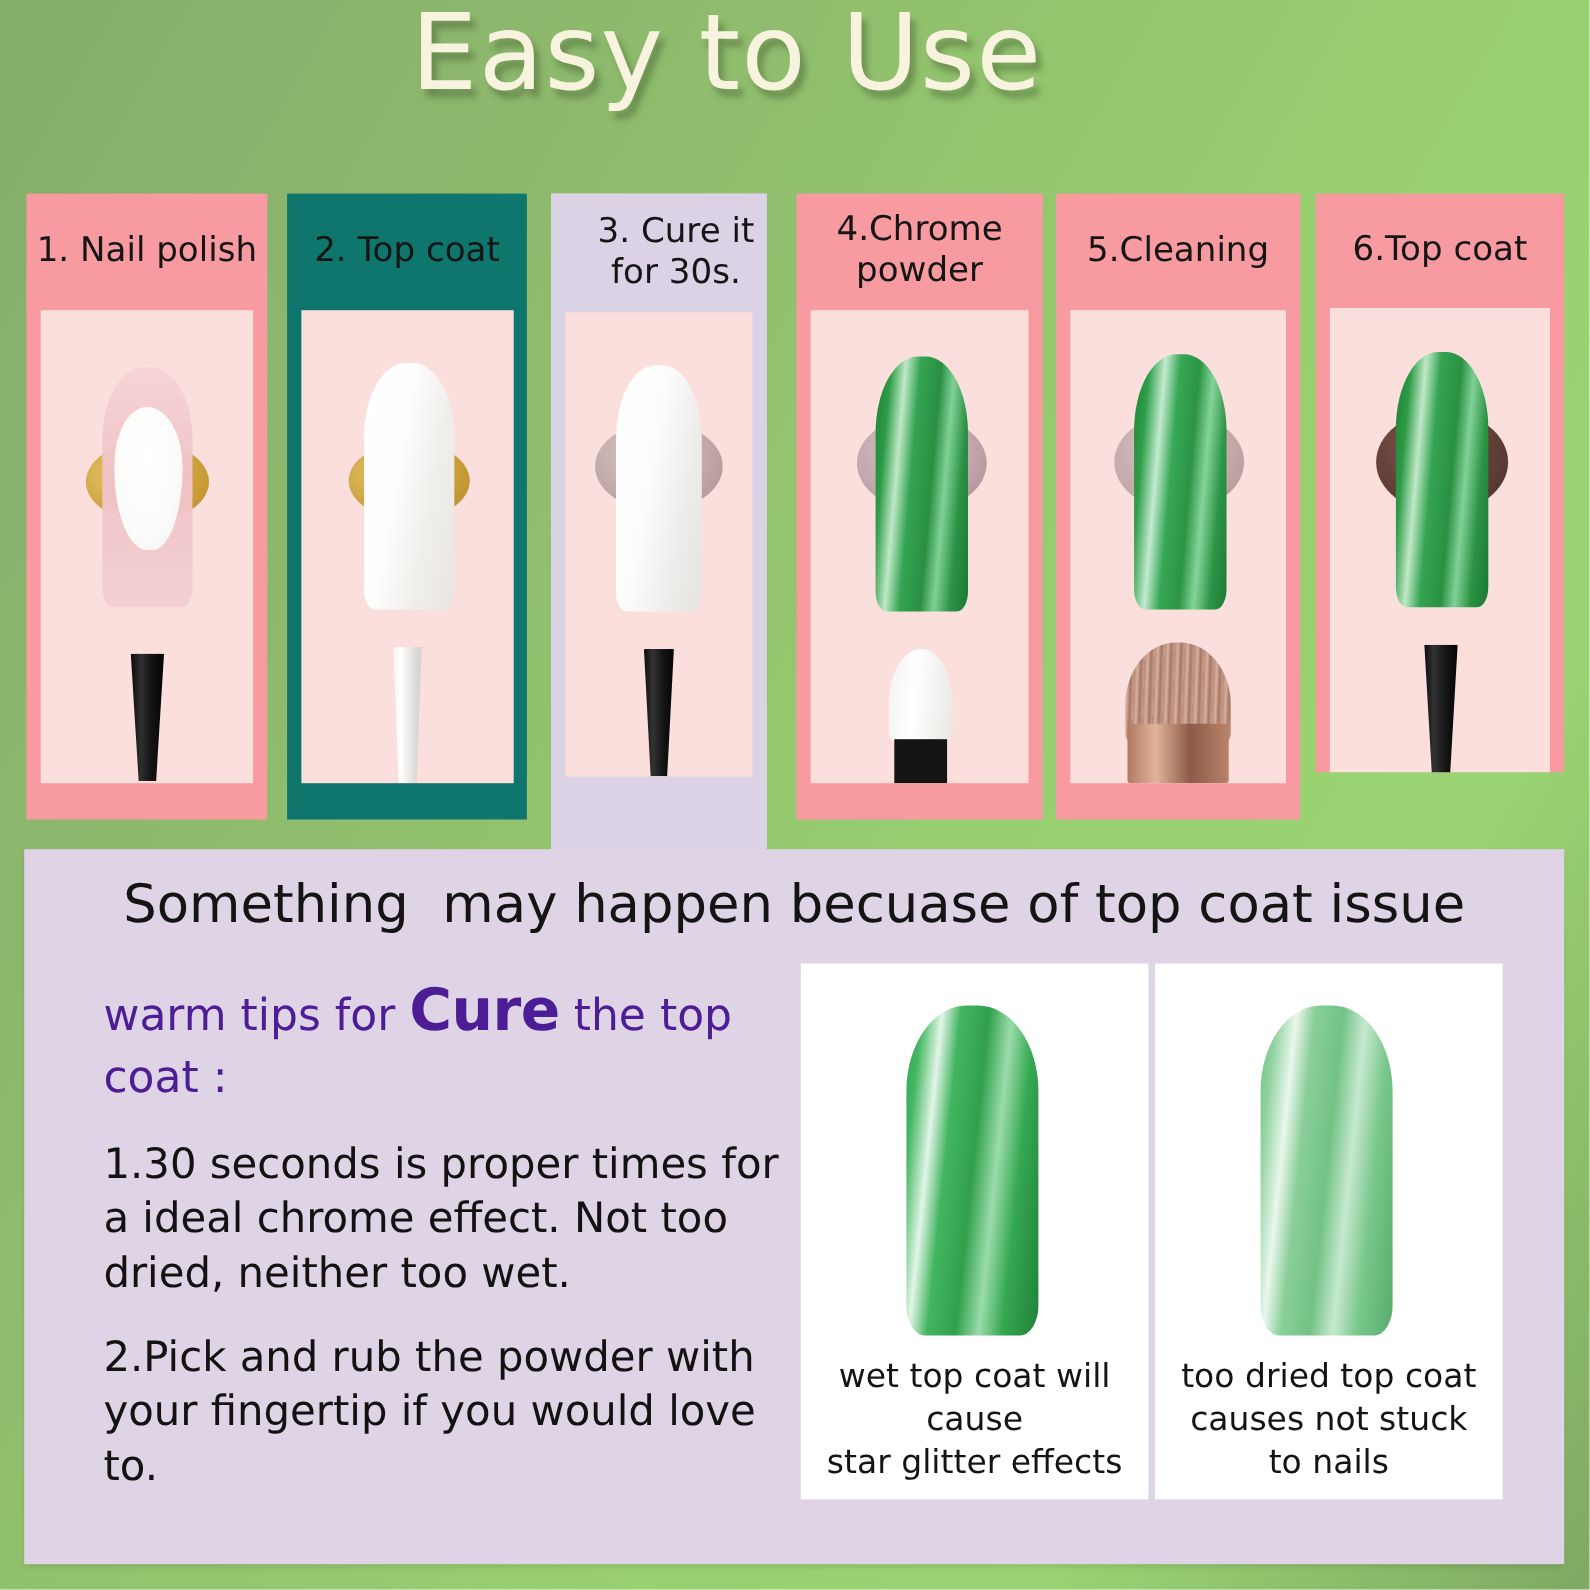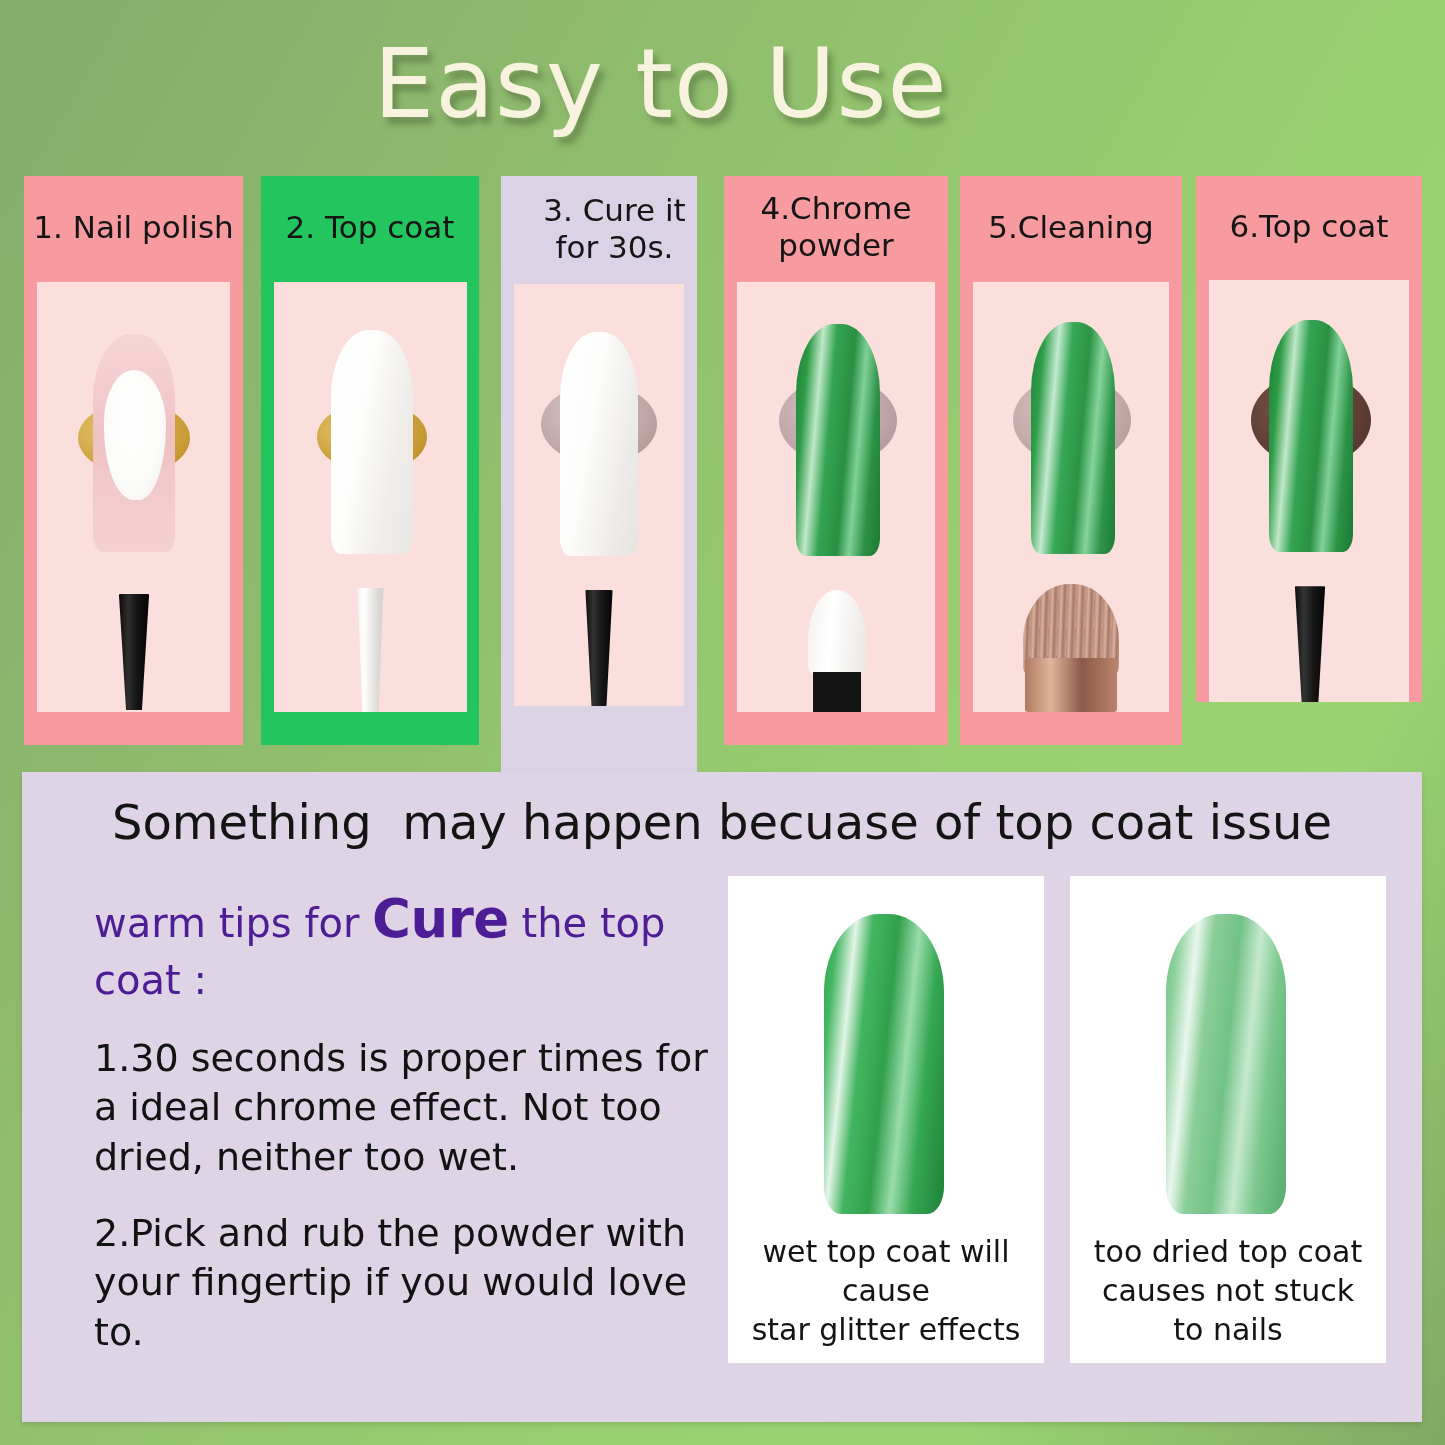--- a/index.html
+++ b/index.html
@@ -17,21 +17,21 @@
     position: relative;
   }
 
   
   .title-bar {
     position: absolute;
     top: 0; left: 0;
     width: 1321px;
     height: 168px;
     display: flex;
-    align-items: center;
+    align-items: flex-start;
     justify-content: center;
   }
   .main-title {
     font-family: "DejaVu Sans", sans-serif;
     font-size: 96px;
     font-weight: 400;
     letter-spacing: 1px;
     color: #f7f3df;
     text-shadow: 5px 7px 6px rgba(60,80,40,0.42);
     line-height: 1;
@@ -157,21 +157,21 @@
     color: #121212;
     margin-top: 27px;
   }
 
   .compare-wrap {
     position: absolute;
     top: 104px;
     left: 706px;
     width: 612px;
     display: flex;
-    gap: 26px;
+    gap: 6px;
   }
   .compare-card {
     width: 323px;
     background: #ffffff;
     display: flex;
     flex-direction: column;
     align-items: center;
     padding: 18px 8px 14px;
   }
   .compare-photo {
@@ -206,21 +206,21 @@
       <span class="card-head-text">1. Nail polish</span>
     </div>
     <div class="photo" style="width:193px; height:430px; margin-top:2px;">
       <div class="ring" style="left:41px; top:120px; width:112px; height:72px; background:radial-gradient(ellipse at 35% 40%, #e8c870 0%, #c79a33 70%, #a9801f 100%);"></div>
       <div class="nail" style="left:56px; top:52px; width:82px; height:218px; background:linear-gradient(180deg,#f6d4d6 0%, #f0c3c7 45%, #f3cfd2 100%); opacity:0.96;"></div>
       <div style="position:absolute; left:67px; top:88px; width:62px; height:130px; background:radial-gradient(ellipse at 45% 35%, #ffffff 0%,#fbfbf9 60%,#f1efec 100%); border-radius:48% 52% 44% 48% / 40% 42% 58% 56%;"></div>
       <div class="handle" style="left:79px; top:312px; width:36px; height:116px; background:linear-gradient(90deg,#000 0%,#2f2f2f 34%,#151515 58%,#000 100%); clip-path:polygon(8% 0,92% 0,72% 100%,28% 100%);"></div>
     </div>
   </div>
 
-  <div class="step-card" style="left:261px; width:218px; height:569px; background:#22c55e;">
+  <div class="step-card" style="left:261px; width:218px; height:569px; background:#0f766e;">
     <div class="card-head" style="height:104px;">
       <span class="card-head-text">2. Top coat</span>
     </div>
     <div class="photo" style="width:193px; height:430px; margin-top:2px;">
       <div class="ring" style="left:43px; top:120px; width:110px; height:70px; background:radial-gradient(ellipse at 35% 40%, #e6c56d 0%, #c49730 70%, #a77e1e 100%);"></div>
       <div class="nail" style="left:57px; top:48px; width:82px; height:224px; background:linear-gradient(100deg,#ffffff 0%,#fdfdfc 38%,#f0eeeb 70%,#e8e5e2 100%);"></div>
       <div class="handle" style="left:80px; top:306px; width:34px; height:124px; background:linear-gradient(90deg,#efedea 0%,#ffffff 30%,#ddd9d6 70%,#cfcac6 100%); clip-path:polygon(12% 0,88% 0,74% 100%,26% 100%);"></div>
     </div>
   </div>
 

